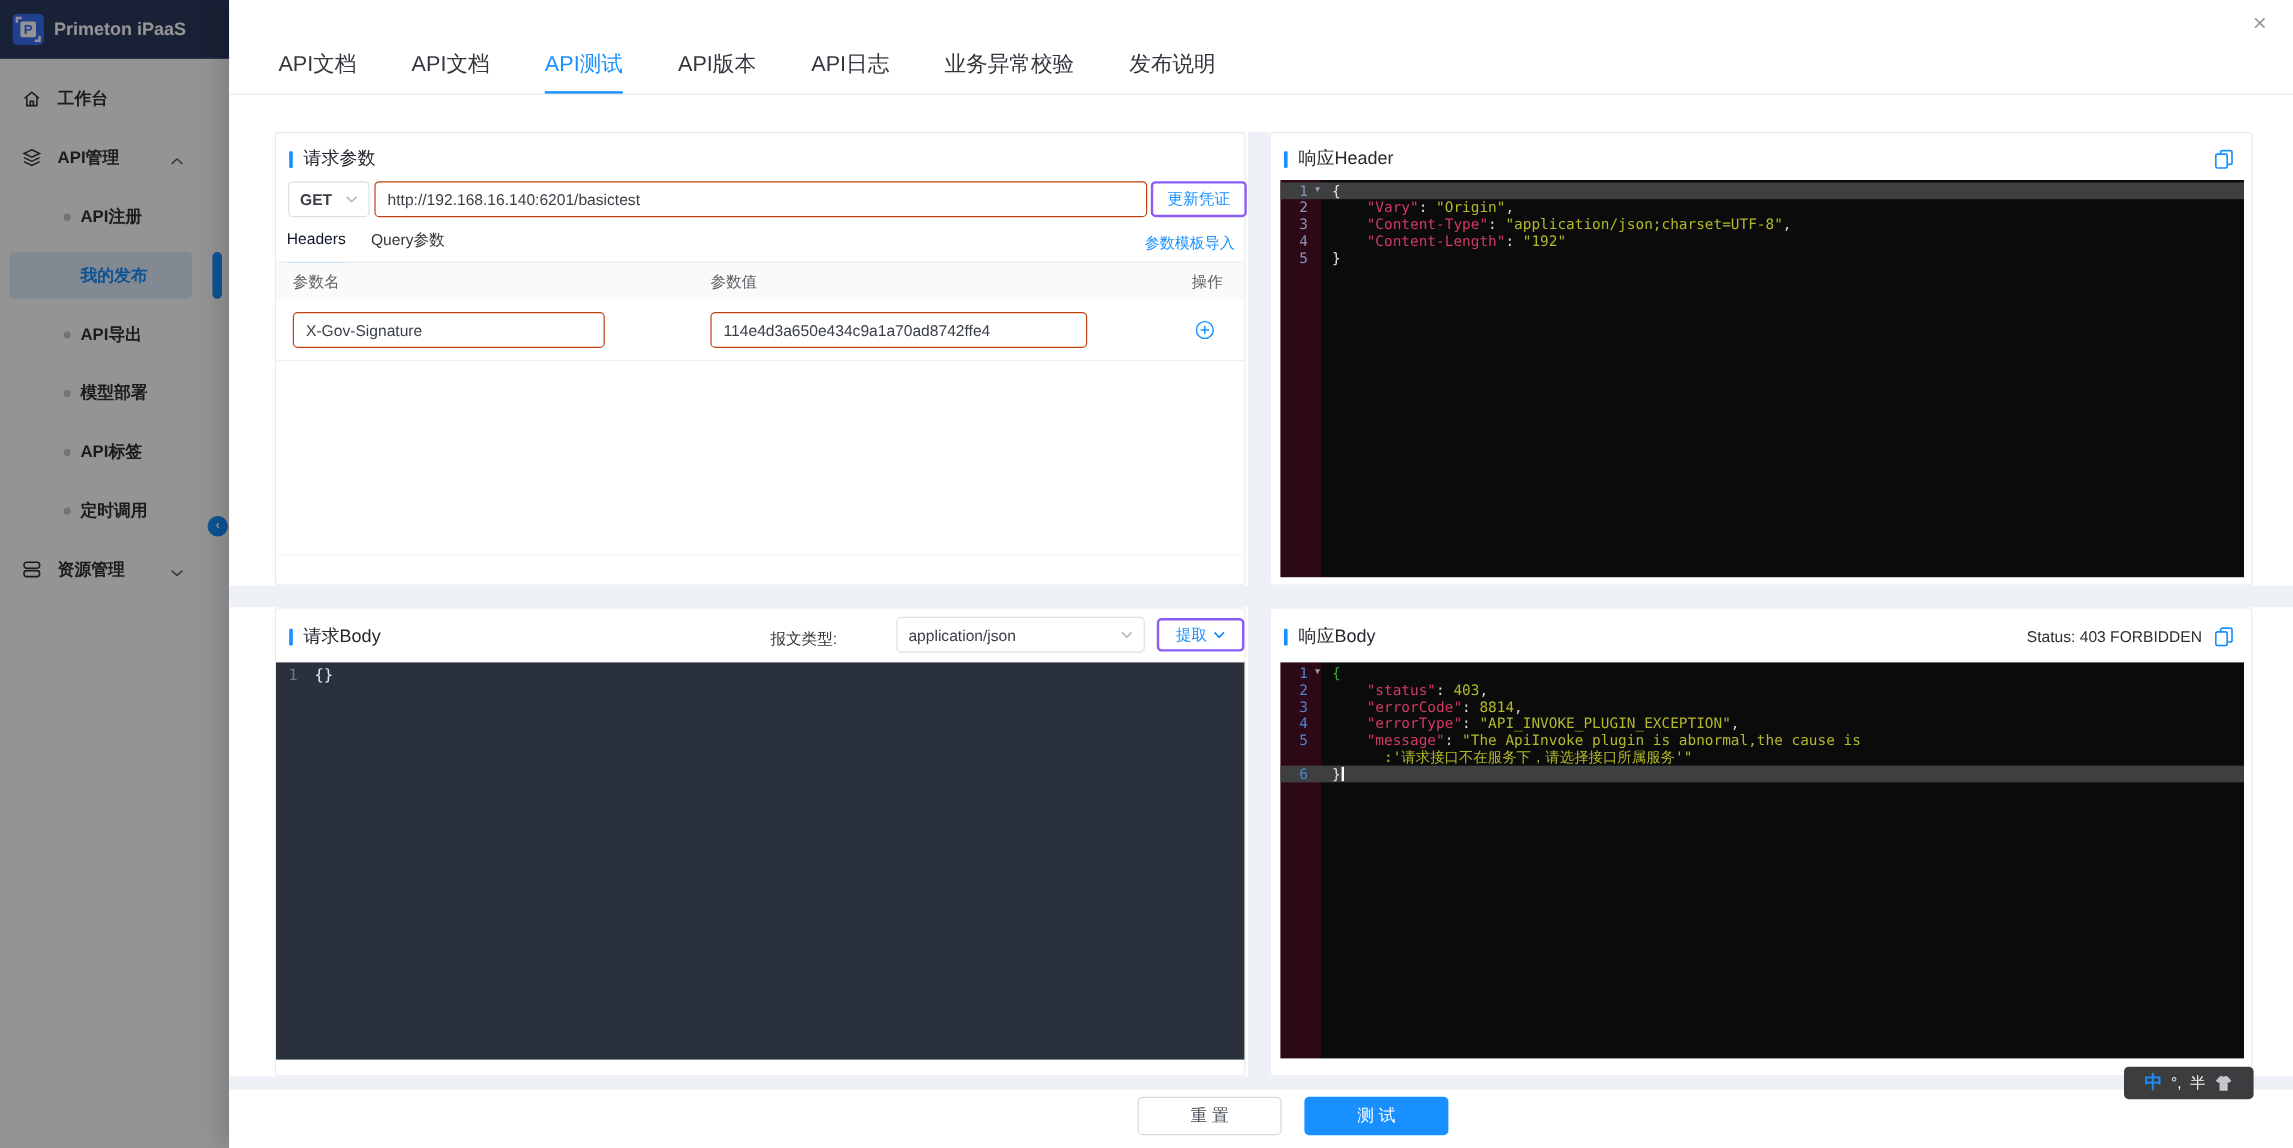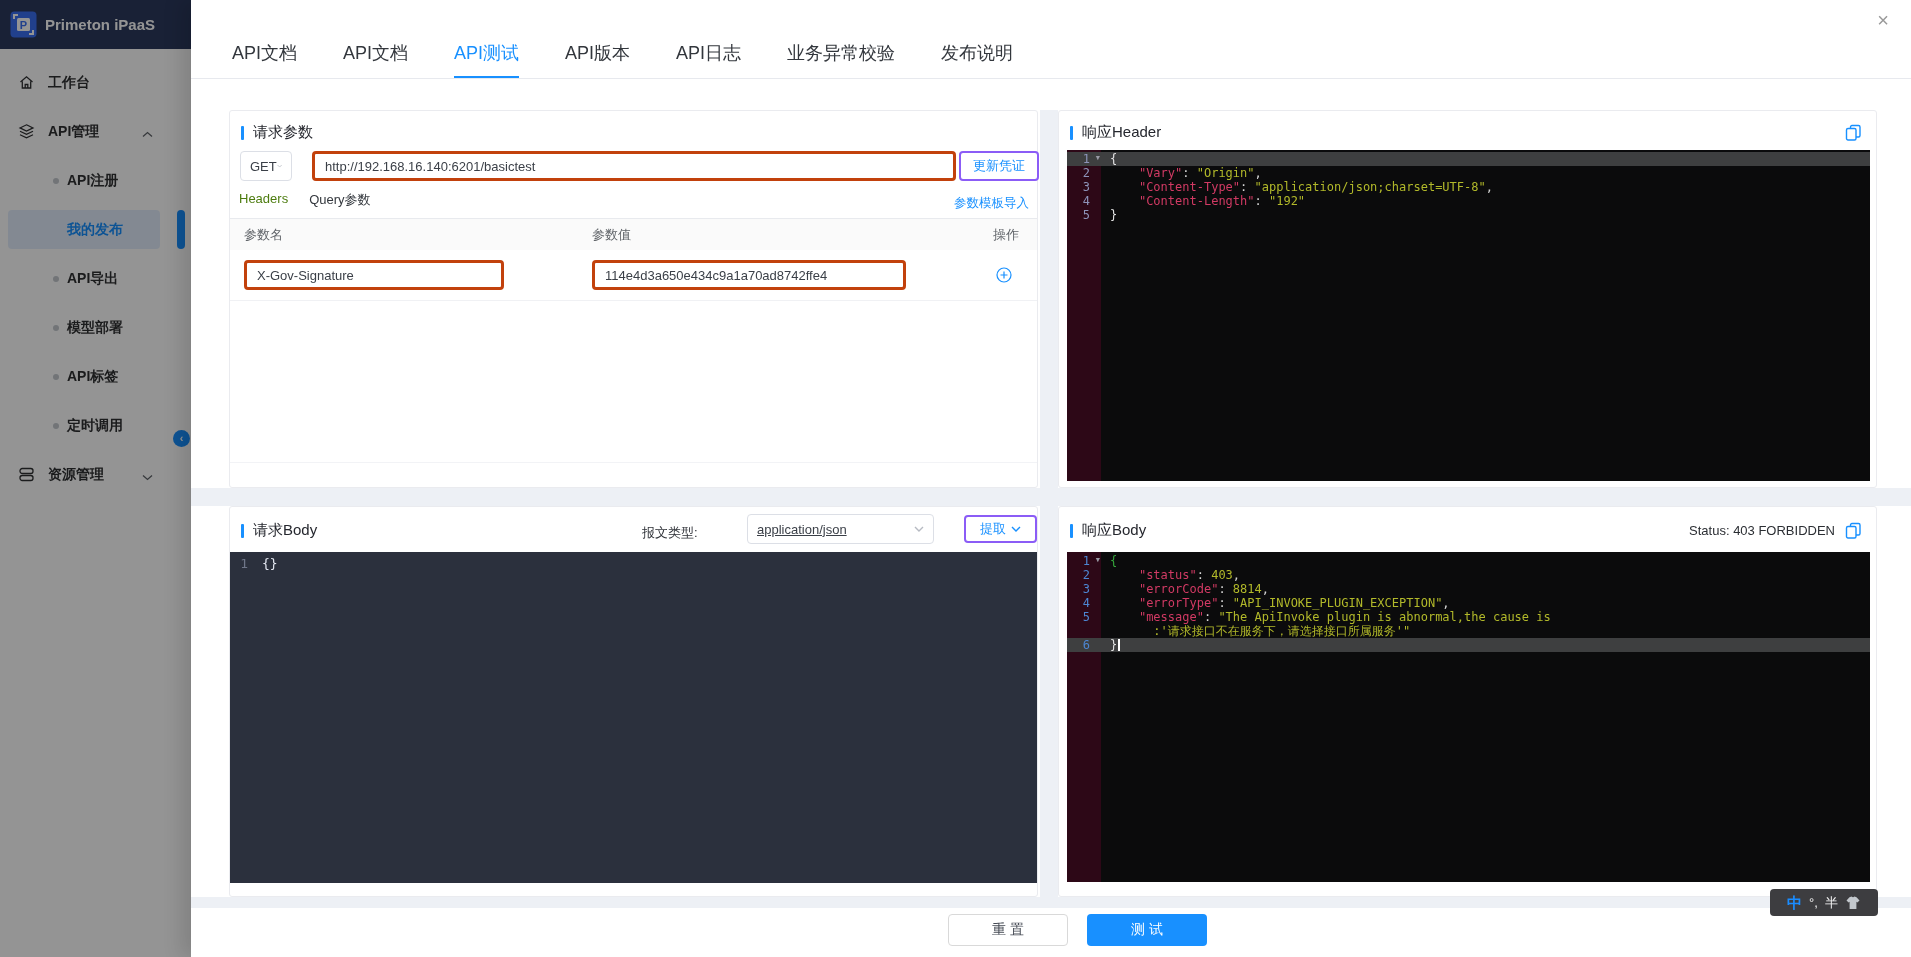--- a/index.html
+++ b/index.html
@@ -48,34 +48,34 @@
   #card-reqbody{left:38px;top:506px;width:809px;height:391px;}
   #card-resbody{left:867px;top:506px;width:819px;height:391px;}
 
   .sec-title{position:absolute;left:11px;top:12px;display:flex;align-items:center;gap:9px;
              font-size:15px;color:#25272e;font-weight:500;}
   .tbar{width:3px;height:14px;background:#1890ff;border-radius:1px;}
 
   .gselect{border:1px solid #dcdfe6;border-radius:4px;display:flex;align-items:center;
            justify-content:space-between;padding:0 9px;font-size:13px;color:#3a3f47;
            background:#fff;box-sizing:border-box;cursor:pointer;}
-  .txt-input{border:3px solid #c2410c;border-radius:4px;padding:0 10px;font-size:13px;color:#3a3f47;
+  .txt-input{border:1px solid #c2410c;border-radius:4px;padding:0 10px;font-size:13px;color:#3a3f47;
            box-sizing:border-box;background:#fff;font-family:inherit;outline:none;}
   .btn-outline{border:2px solid #8b5cf6;color:#1890ff;background:#fff;border-radius:4px;
            font-size:13px;display:flex;align-items:center;justify-content:center;gap:5px;
            box-sizing:border-box;cursor:pointer;}
 
   
-  #method-select{position:absolute;left:10px;top:40px;width:52px;height:30px;}
+  #method-select{position:absolute;left:10px;top:40px;width:68px;height:30px;font-weight:bold;}
   #url-input{position:absolute;left:82px;top:40px;width:644px;height:30px;}
   #refresh-btn{position:absolute;left:729px;top:40px;width:80px;height:30px;}
   .subtab-row{position:absolute;left:0;right:0;top:80px;height:28px;border-bottom:1px solid #e8eaee;
               padding-left:9px;display:flex;gap:21px;box-sizing:border-box;}
   .subtab{font-size:13px;color:#33373d;padding-bottom:8px;cursor:pointer;height:20px;}
-  .subtab.active{color:#4d7c0f;border-bottom:2px solid #1890ff;text-align:center;}
+  .subtab.active{color:#0f172a;border-bottom:2px solid #1890ff;text-align:center;}
   .tpl-link{position:absolute;right:8px;top:4px;font-size:12.5px;color:#1890ff;cursor:pointer;}
   .param-head{position:absolute;left:0;right:0;top:108px;height:31px;background:#fafafa;
               display:flex;align-items:center;font-size:13px;color:#5f6368;}
   .ph-name{margin-left:14px;width:348px;}
   .ph-value{flex:1;}
   .ph-op{width:46px;text-align:right;margin-right:18px;}
   .prow{position:absolute;left:0;right:0;top:139px;height:50px;border-bottom:1px solid #f0f1f4;}
   .prow .in-name{position:absolute;left:14px;top:10px;width:260px;height:30px;}
   .prow .in-value{position:absolute;left:362px;top:10px;width:314px;height:30px;}
   .prow .add-ic{position:absolute;right:25px;top:17px;width:16px;height:16px;cursor:pointer;}
@@ -105,21 +105,21 @@
   
   .editor-slate{position:absolute;left:0;right:0;top:45px;bottom:13px;background:#2b303d;
      font-family:"DejaVu Sans Mono","Liberation Mono",monospace;font-size:13px;line-height:17px;
      color:#e3e7f1;padding-top:3px;overflow:hidden;}
   .editor-slate .ln{flex:0 0 26px;width:26px;color:#6f7689;padding-right:8px;}
   .editor-slate .code{padding-left:6px;}
   .editor-slate .tk-plain{color:#e3e7f1;}
 
   
   .ctype-label{position:absolute;left:412px;top:17px;font-size:13px;color:#2f3238;}
-  #ctype-select{position:absolute;left:517px;top:7px;width:187px;height:30px;text-decoration:underline;}
+  #ctype-select{position:absolute;left:517px;top:7px;width:207px;height:30px;}
   #extract-btn{position:absolute;left:734px;top:8px;width:73px;height:28px;}
 
   
   .status{position:absolute;right:41px;top:16px;font-size:13px;color:#2b2e33;}
   .copy-ic{position:absolute;right:14px;top:13px;width:17px;height:17px;cursor:pointer;}
 
   
   .btn-reset{position:absolute;left:757px;top:914px;width:120px;height:32px;background:#fff;
      border:1px solid #d9d9d9;border-radius:4px;color:#454a54;font-size:14px;
      display:flex;align-items:center;justify-content:center;cursor:pointer;box-sizing:border-box;}

